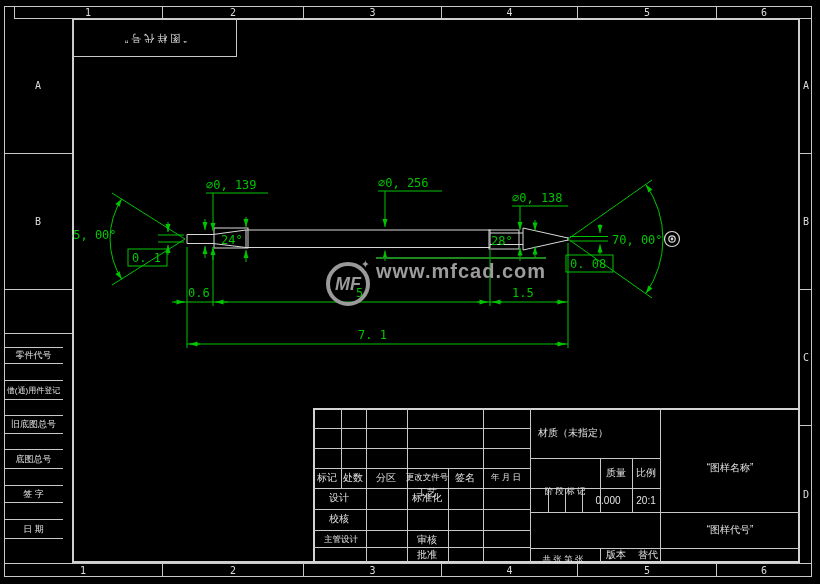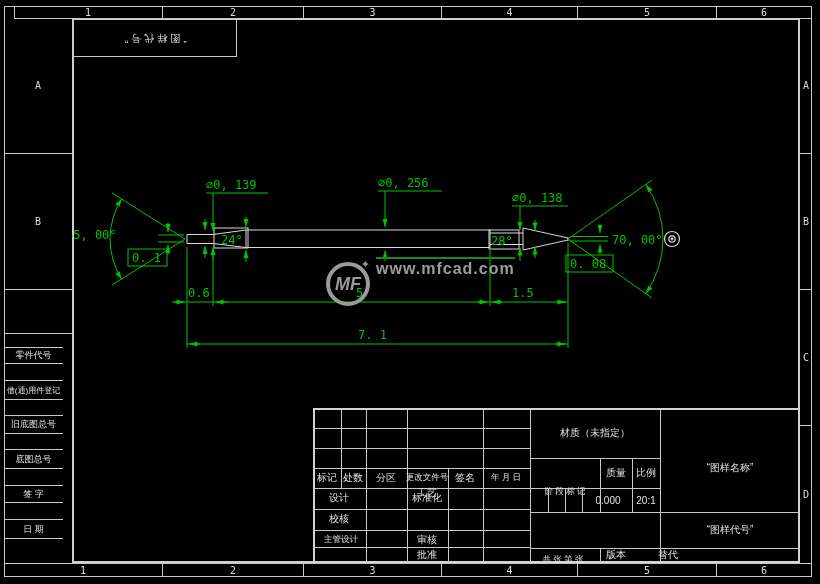--- a/index.html
+++ b/index.html
@@ -30,21 +30,21 @@
             border:2px solid #d4d4d4}
   #dwg{position:absolute;left:72px;top:18px;z-index:1}
   
   #wm{position:absolute;left:326px;top:256px;z-index:5;display:flex;align-items:flex-start;gap:6px}
   #wm .logo{position:relative;width:44px;height:44px;border:4px solid #9a9a9a;border-radius:50%;
             display:flex;align-items:center;justify-content:center;margin-top:6px}
   #wm .logo b{color:#9a9a9a;font:italic bold 18px "Liberation Sans",sans-serif}
   #wm .logo i{position:absolute;top:-8px;right:-4px;color:#9a9a9a;font-style:normal;font-size:11px}
   #wm .col .brand{color:#9c9c9c;font-weight:bold;font-size:28px;letter-spacing:10px;line-height:32px}
   #wm .col .rule{height:2px;background:#1d8a1d;margin:1px 0 1px 0}
-  #wm .col .url{color:#9c9c9c;font-weight:bold;font-size:16px;letter-spacing:1px}
+  #wm .col .url{color:#9c9c9c;font-weight:bold;font-size:20px;letter-spacing:1px}
 </style>
 </head>
 <body>
 
 <div id="stage">
 
   <div class="bx" style="left:4px;top:6px;width:808px;height:571px"></div>
 
   <div class="ln" style="left:14px;top:18px;width:798px;height:1px"></div>
   <div class="ln" style="left:14px;top:6px;width:1px;height:12px"></div>
@@ -269,25 +269,25 @@
   <span class="txt s8" style="left:427px;top:478px">更改文件号</span>
   <span class="txt" style="left:465px;top:478px">签名</span>
   <span class="txt s8" style="left:506px;top:478px">年 月 日</span>
   <span class="txt" style="left:339px;top:498px">设计</span>
   <span class="txt" style="left:339px;top:519px">校核</span>
   <span class="txt s8" style="left:341px;top:540px">主管设计</span>
   <span class="txt" style="left:427px;top:498px">标准化</span>
   <span class="txt" style="left:427px;top:493px">工艺</span>
   <span class="txt" style="left:427px;top:540px">审核</span>
   <span class="txt" style="left:427px;top:555px">批准</span>
-  <span class="txt" style="left:595px;top:433px">材质（未指定）</span>
+  <span class="txt" style="left:573px;top:433px">材质（未指定）</span>
   <span class="txt s8" style="left:565px;top:492px">阶 段 标 记</span>
   <span class="txt" style="left:616px;top:473px">质量</span>
   <span class="txt" style="left:646px;top:473px">比例</span>
   <span class="txt" style="left:608px;top:500px">0.000</span>
   <span class="txt" style="left:646px;top:500px">20:1</span>
   <span class="txt s8" style="left:563px;top:560px">共 张 第 张</span>
   <span class="txt" style="left:616px;top:555px">版本</span>
-  <span class="txt" style="left:668px;top:555px">替代</span>
+  <span class="txt" style="left:648px;top:555px">替代</span>
   <span class="txt" style="left:730px;top:468px">“图样名称”</span>
   <span class="txt" style="left:730px;top:530px">“图样代号”</span>
 
 </div>
 
 </body></html>

